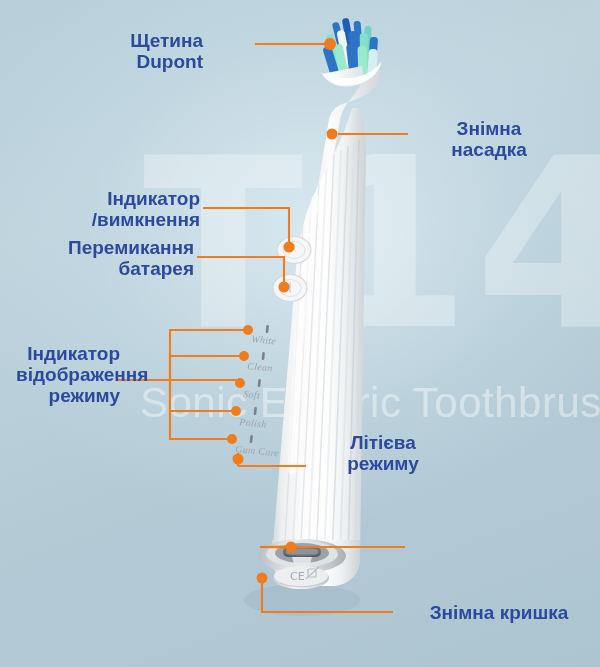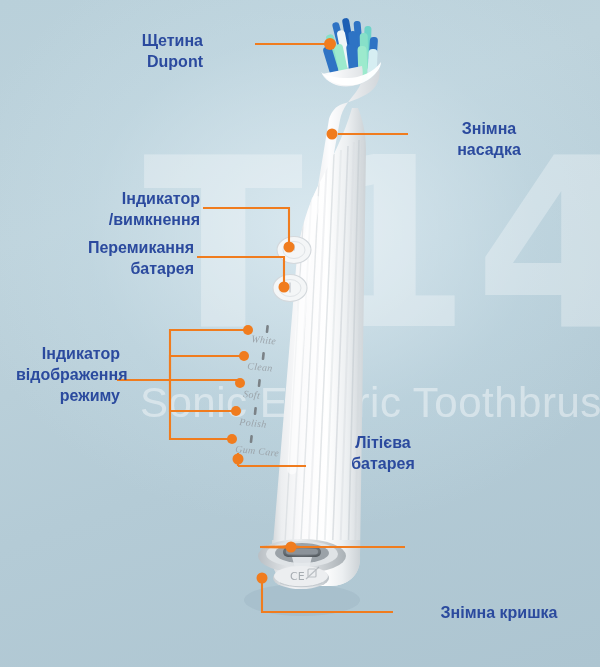--- a/index.html
+++ b/index.html
@@ -26,21 +26,21 @@
     left:140px;top:380px;font-size:42px;line-height:46px;font-weight:400;
     letter-spacing:.5px;opacity:.42;white-space:nowrap;
   }
 
   
   #brush{position:absolute;left:0;top:0;width:600px;height:667px;}
 
   
   .label{
     position:absolute;color:#2b4a9e;font-weight:700;
-    font-size:16px;line-height:21px;white-space:pre-line;
+    font-size:19px;line-height:21px;white-space:pre-line;
   }
   .label.r{text-align:right;}
   .label.l{text-align:center;}
 
   
   #wires{position:absolute;left:0;top:0;width:600px;height:667px;pointer-events:none;}
 </style>
 </head>
 <body>
 
@@ -329,18 +329,18 @@
 /вимкнення</div>
 
   <div class="label r" style="left:40px;top:237px;width:154px;">Перемикання
 батарея</div>
 
   <div class="label r" style="left:16px;top:343px;width:104px;text-align:right;">Індикатор
 відображення
 режиму</div>
 
   <div class="label l" style="left:313px;top:432px;width:140px;">Літієва
-батарея</div>
+режиму</div>
 
 
   <div class="label l" style="left:399px;top:602px;width:200px;">Знімна кришка</div>
 
 </div>
 
 </body></html>

